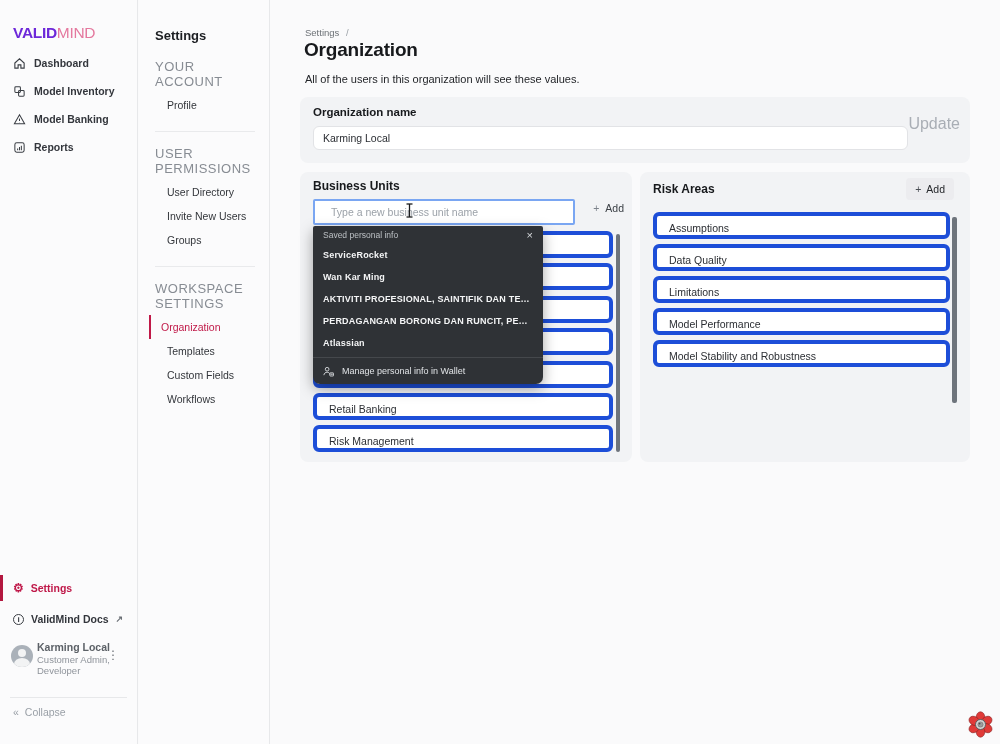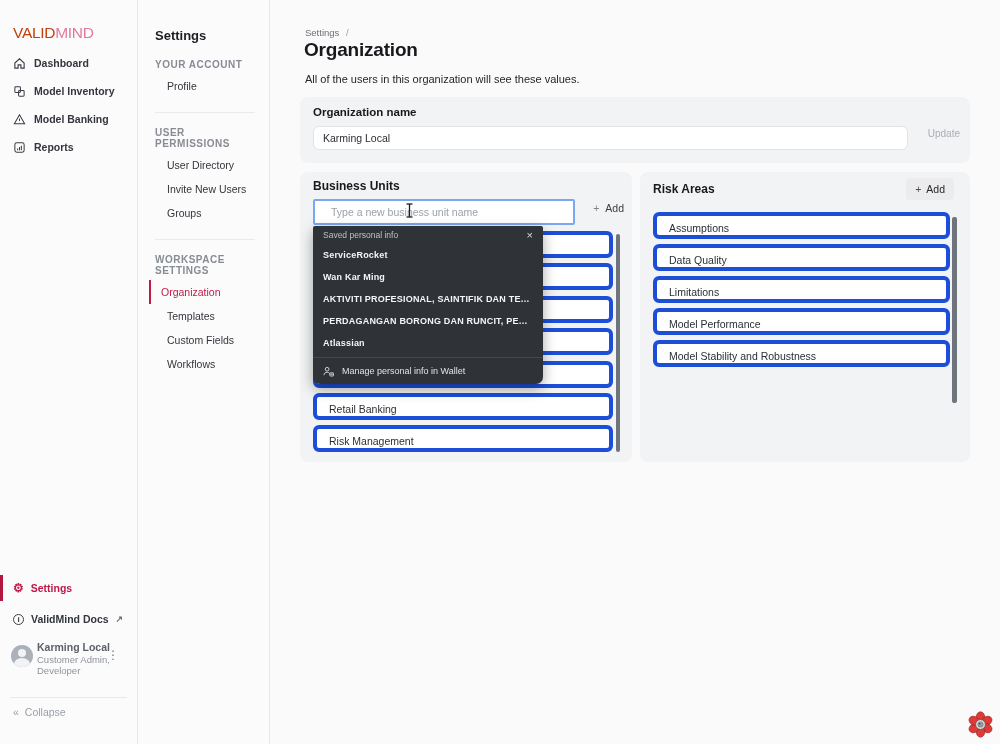--- a/index.html
+++ b/index.html
@@ -11,21 +11,21 @@
     overflow:hidden;
     color:#2b2e33;
   }
 
   
   .main-sidebar {
     position:absolute; left:0; top:0; bottom:0; width:138px;
     background:#fbfbfc; border-right:1px solid #e7e8ea;
   }
   .logo { position:absolute; left:13px; top:24px; font-size:15.5px; letter-spacing:-0.3px; cursor:default; }
-  .logo .bold { font-weight:400; color:#c2410c;text-align:center; }
+  .logo .bold { font-weight:700; color:#6d28d9;text-align:center; }
   .logo .light { font-weight:400; color:#e4789e; }
   .main-nav { position:absolute; left:0; top:50px; right:0; }
   .nav-item {
     display:flex; align-items:center; gap:8px;
     height:26px; padding-left:13px; margin-bottom:2px;
     font-size:10.5px; font-weight:600; color:#33363c; cursor:pointer;
   }
   .nav-item svg { flex:0 0 auto; }
 
   .sidebar-bottom { position:absolute; left:0; right:0; top:575px; bottom:0; }
@@ -63,21 +63,21 @@
 
   
   .settings-sidebar {
     position:absolute; left:139px; top:0; bottom:0; width:131px;
     background:#fbfbfc; border-right:1px solid #e7e8ea;
     padding:28px 0 0 16px;
   }
   .settings-title { font-size:13px; font-weight:700; color:#1c1e22; margin-bottom:16px; }
   .side-group { margin-right:14px; }
   .side-group + .side-group { border-top:1px solid #e9eaec; margin-top:14px; padding-top:14px; }
-  .group-header { font-size:10px; font-weight:700; letter-spacing:0.5px; color:#878c93; margin-bottom:4px; }
+  .group-header { font-size:13px; font-weight:400; letter-spacing:0.5px; color:#878c93; margin-bottom:4px; }
   .group-item {
     font-size:10.5px; color:#33363b; padding:6px 0 6px 12px; cursor:pointer;
   }
   .group-item.active {
     color:#c01948; border-left:2px solid #c01948; padding-left:10px; margin-left:-6px;
   }
 
   
   .main { position:absolute; left:271px; top:0; right:0; bottom:0; background:#fafafb; }
   .breadcrumb { position:absolute; left:34px; top:27px; font-size:9.5px; color:#6b7075; }
@@ -89,22 +89,22 @@
   .panel { position:absolute; background:#f2f3f5; border-radius:8px; }
   .org-panel { left:29px; top:97px; width:670px; height:66px; }
   .panel-heading { font-size:12px; font-weight:700; color:#17191c; }
   .org-panel .panel-heading { position:absolute; left:13px; top:9px; font-size:11.5px; }
   .org-input {
     position:absolute; left:13px; top:29px; width:595px; height:24px;
     background:#fff; border:1px solid #e2e3e6; border-radius:6px;
     font-family:inherit; font-size:10.5px; color:#2b2e33; padding:0 9px;
   }
   .update-btn {
-    position:absolute; right:10px; top:31px; border:none; background:transparent;
-    font-family:inherit; font-size:10px; color:#a9aeb5; cursor:pointer;
+    position:absolute; right:10px; top:18px; border:none; background:transparent;
+    font-family:inherit; font-size:16px; color:#a9aeb5; cursor:pointer;
   }
 
   .bu-panel { left:29px; top:172px; width:332px; height:290px; }
   .bu-panel .panel-heading { position:absolute; left:13px; top:7px; }
   .bu-input {
     position:absolute; left:13px; top:27px; width:262px; height:26px;
     background:#fff; border:2px solid #7aa6f2; border-radius:2px;
     font-family:inherit; font-size:10.5px; color:#2b2e33; padding:0 16px; outline:none;
   }
   .bu-input::placeholder { color:#9ba1a8; }

